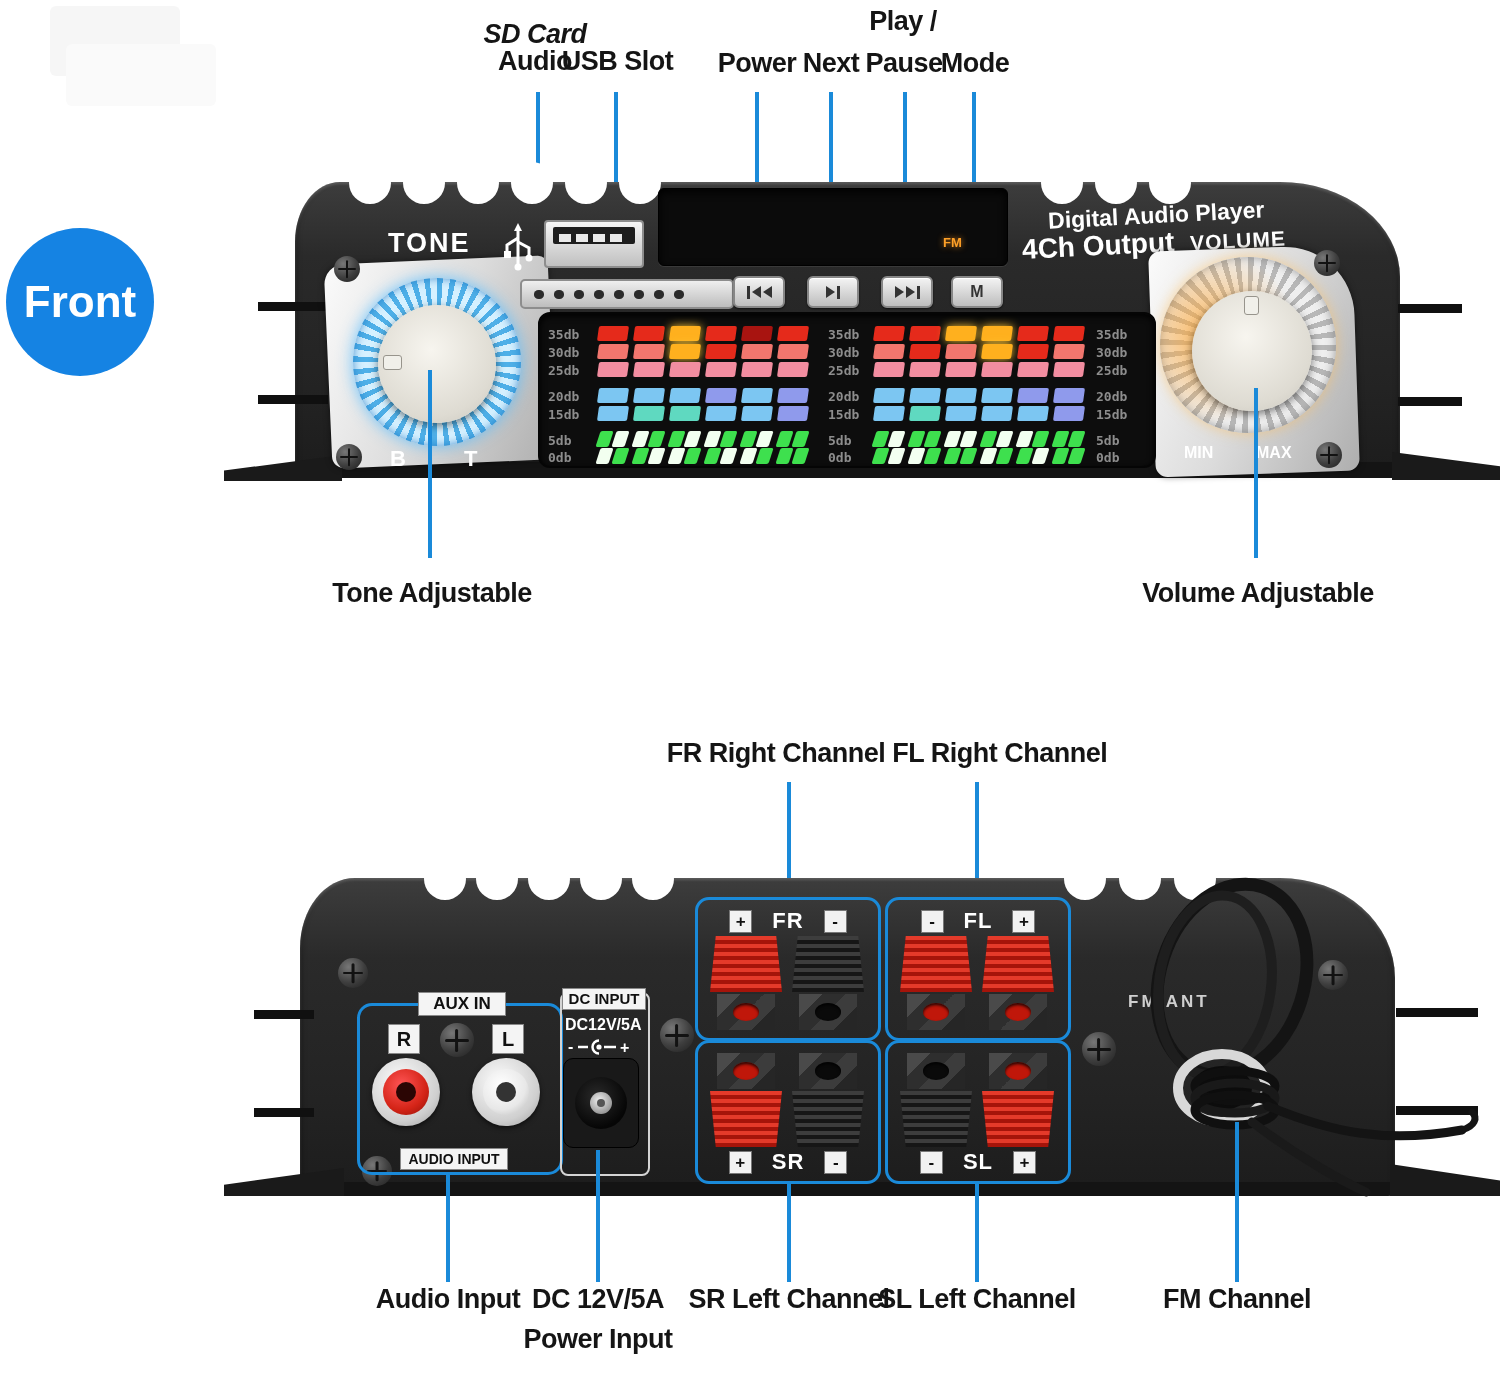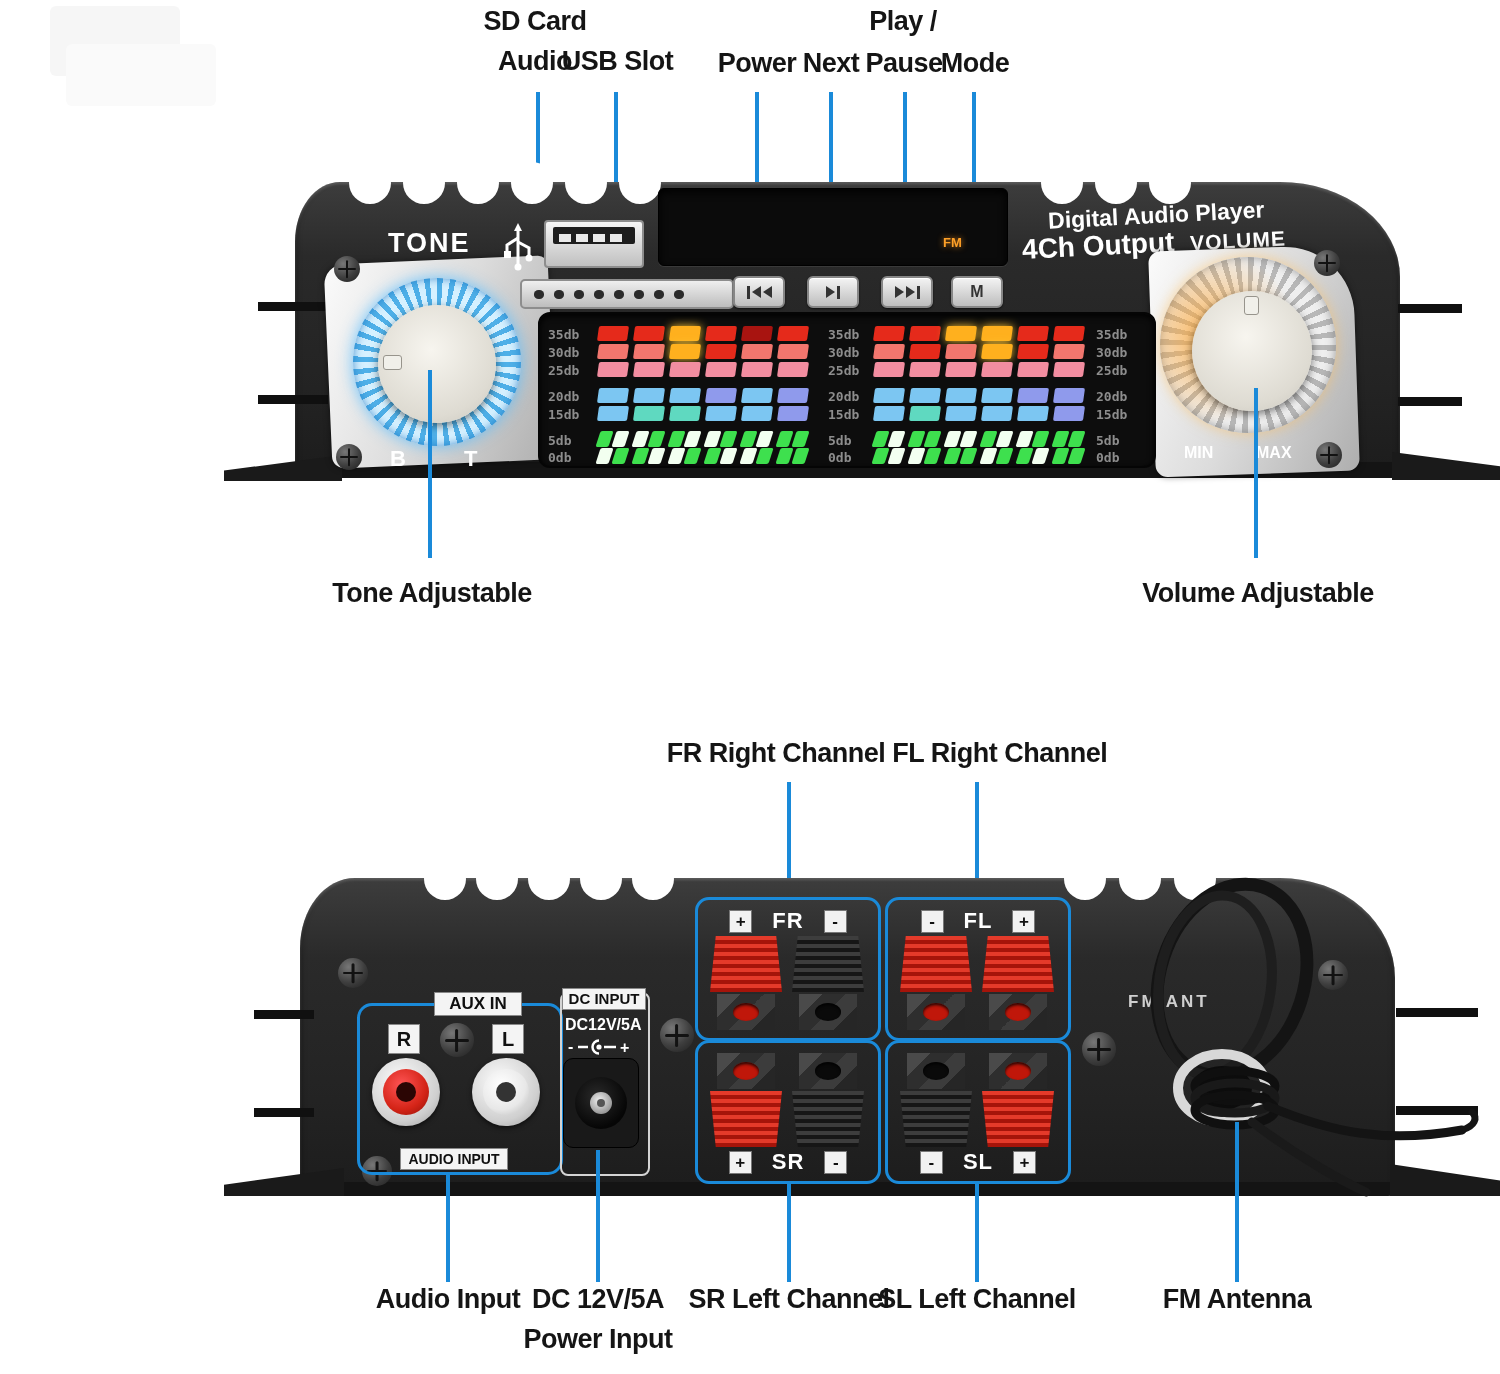--- a/index.html
+++ b/index.html
@@ -82,22 +82,25 @@
   .pit.red{background:#c0170a;} .pit.black{background:#0a0a0a;}
 </style>
 </head>
 <body>
 
 <div id="canvas">
 
   <div class="abs" style="left:50px;top:6px;width:130px;height:70px;background:#f6f6f6;border-radius:6px;"></div>
   <div class="abs" style="left:66px;top:44px;width:150px;height:62px;background:#fafafa;border-radius:6px;"></div>
 
-
-  <div class="callout" style="left:460px;top:6px;width:150px;">SD Card</div>
+  <div class="badge" style="left:6px;top:228px;width:148px;height:148px;font-size:44px;">
+    <span>Front</span>
+  </div>
+
+  <div class="callout" style="left:460px;top:19px;width:150px;font-style:italic;">SD Card</div>
   <div class="callout" style="left:485px;top:46px;width:100px;">Audio</div>
   <div class="callout" style="left:545px;top:46px;width:145px;">USB Slot</div>
   <div class="callout" style="left:707px;top:48px;width:100px;">Power</div>
   <div class="callout" style="left:781px;top:48px;width:100px;">Next</div>
   <div class="callout" style="left:853px;top:6px;width:100px;">Play /</div>
   <div class="callout" style="left:854px;top:48px;width:100px;">Pause</div>
   <div class="callout" style="left:925px;top:48px;width:100px;">Mode</div>
 
   <div class="lead" style="left:536px;top:92px;height:196px;"></div>
   <div class="lead" style="left:614px;top:92px;height:151px;"></div>
@@ -368,21 +371,21 @@
   <div class="foot" style="left:224px;top:1168px;width:120px;height:28px;clip-path:polygon(0 60%,100% 0,100% 100%,0 100%);"></div>
   <div class="foot" style="left:1390px;top:1164px;width:118px;height:32px;clip-path:polygon(0 0,100% 55%,100% 100%,0 100%);"></div>
 
   <div class="screw" style="left:338px;top:958px;width:30px;height:30px;"></div>
   <div class="screw" style="left:660px;top:1018px;width:34px;height:34px;"></div>
   <div class="screw" style="left:1082px;top:1032px;width:34px;height:34px;"></div>
   <div class="screw" style="left:1318px;top:960px;width:30px;height:30px;"></div>
   <div class="screw" style="left:362px;top:1156px;width:30px;height:30px;"></div>
 
   <div class="blue-box" style="left:357px;top:1003px;width:200px;height:166px;"></div>
-  <div class="wlabel" style="left:418px;top:992px;width:86px;height:22px;font-size:17px;line-height:22px;margin-left:16px;">AUX IN</div>
+  <div class="wlabel" style="left:418px;top:992px;width:86px;height:22px;font-size:17px;line-height:22px;">AUX IN</div>
   <div class="wlabel" style="left:388px;top:1024px;width:30px;height:28px;font-size:20px;line-height:28px;">R</div>
   <div class="wlabel" style="left:492px;top:1024px;width:30px;height:28px;font-size:20px;line-height:28px;">L</div>
   <div class="screw" style="left:440px;top:1023px;width:34px;height:34px;"></div>
   <div class="rca" style="left:372px;top:1058px;width:68px;height:68px;">
     <div class="rca-mid" style="width:46px;height:46px;background:radial-gradient(circle at 40% 35%,#f55,#d42417 60%,#8e0f06);"></div>
     <div class="rca-core" style="width:20px;height:20px;background:#2b0604;"></div>
   </div>
   <div class="rca" style="left:472px;top:1058px;width:68px;height:68px;">
     <div class="rca-mid" style="width:46px;height:46px;background:radial-gradient(circle at 40% 35%,#fff,#e8e8e8 60%,#b5b5b5);"></div>
     <div class="rca-core" style="width:20px;height:20px;background:#333;"></div>
@@ -488,15 +491,15 @@
   <div class="lead" style="left:446px;top:1172px;height:110px;"></div>
   <div class="lead" style="left:596px;top:1150px;height:132px;"></div>
   <div class="lead" style="left:787px;top:1182px;height:100px;"></div>
   <div class="lead" style="left:975px;top:1182px;height:100px;"></div>
   <div class="lead" style="left:1235px;top:1122px;height:160px;"></div>
   <div class="callout" style="left:348px;top:1284px;width:200px;">Audio Input</div>
   <div class="callout" style="left:498px;top:1284px;width:200px;">DC 12V/5A</div>
   <div class="callout" style="left:498px;top:1324px;width:200px;">Power Input</div>
   <div class="callout" style="left:664px;top:1284px;width:250px;">SR Left Channel</div>
   <div class="callout" style="left:852px;top:1284px;width:250px;">SL Left Channel</div>
-  <div class="callout" style="left:1112px;top:1284px;width:250px;">FM Antenna</div>
+  <div class="callout" style="left:1112px;top:1284px;width:250px;">FM Channel</div>
 
 </div>
 
 </body></html>

